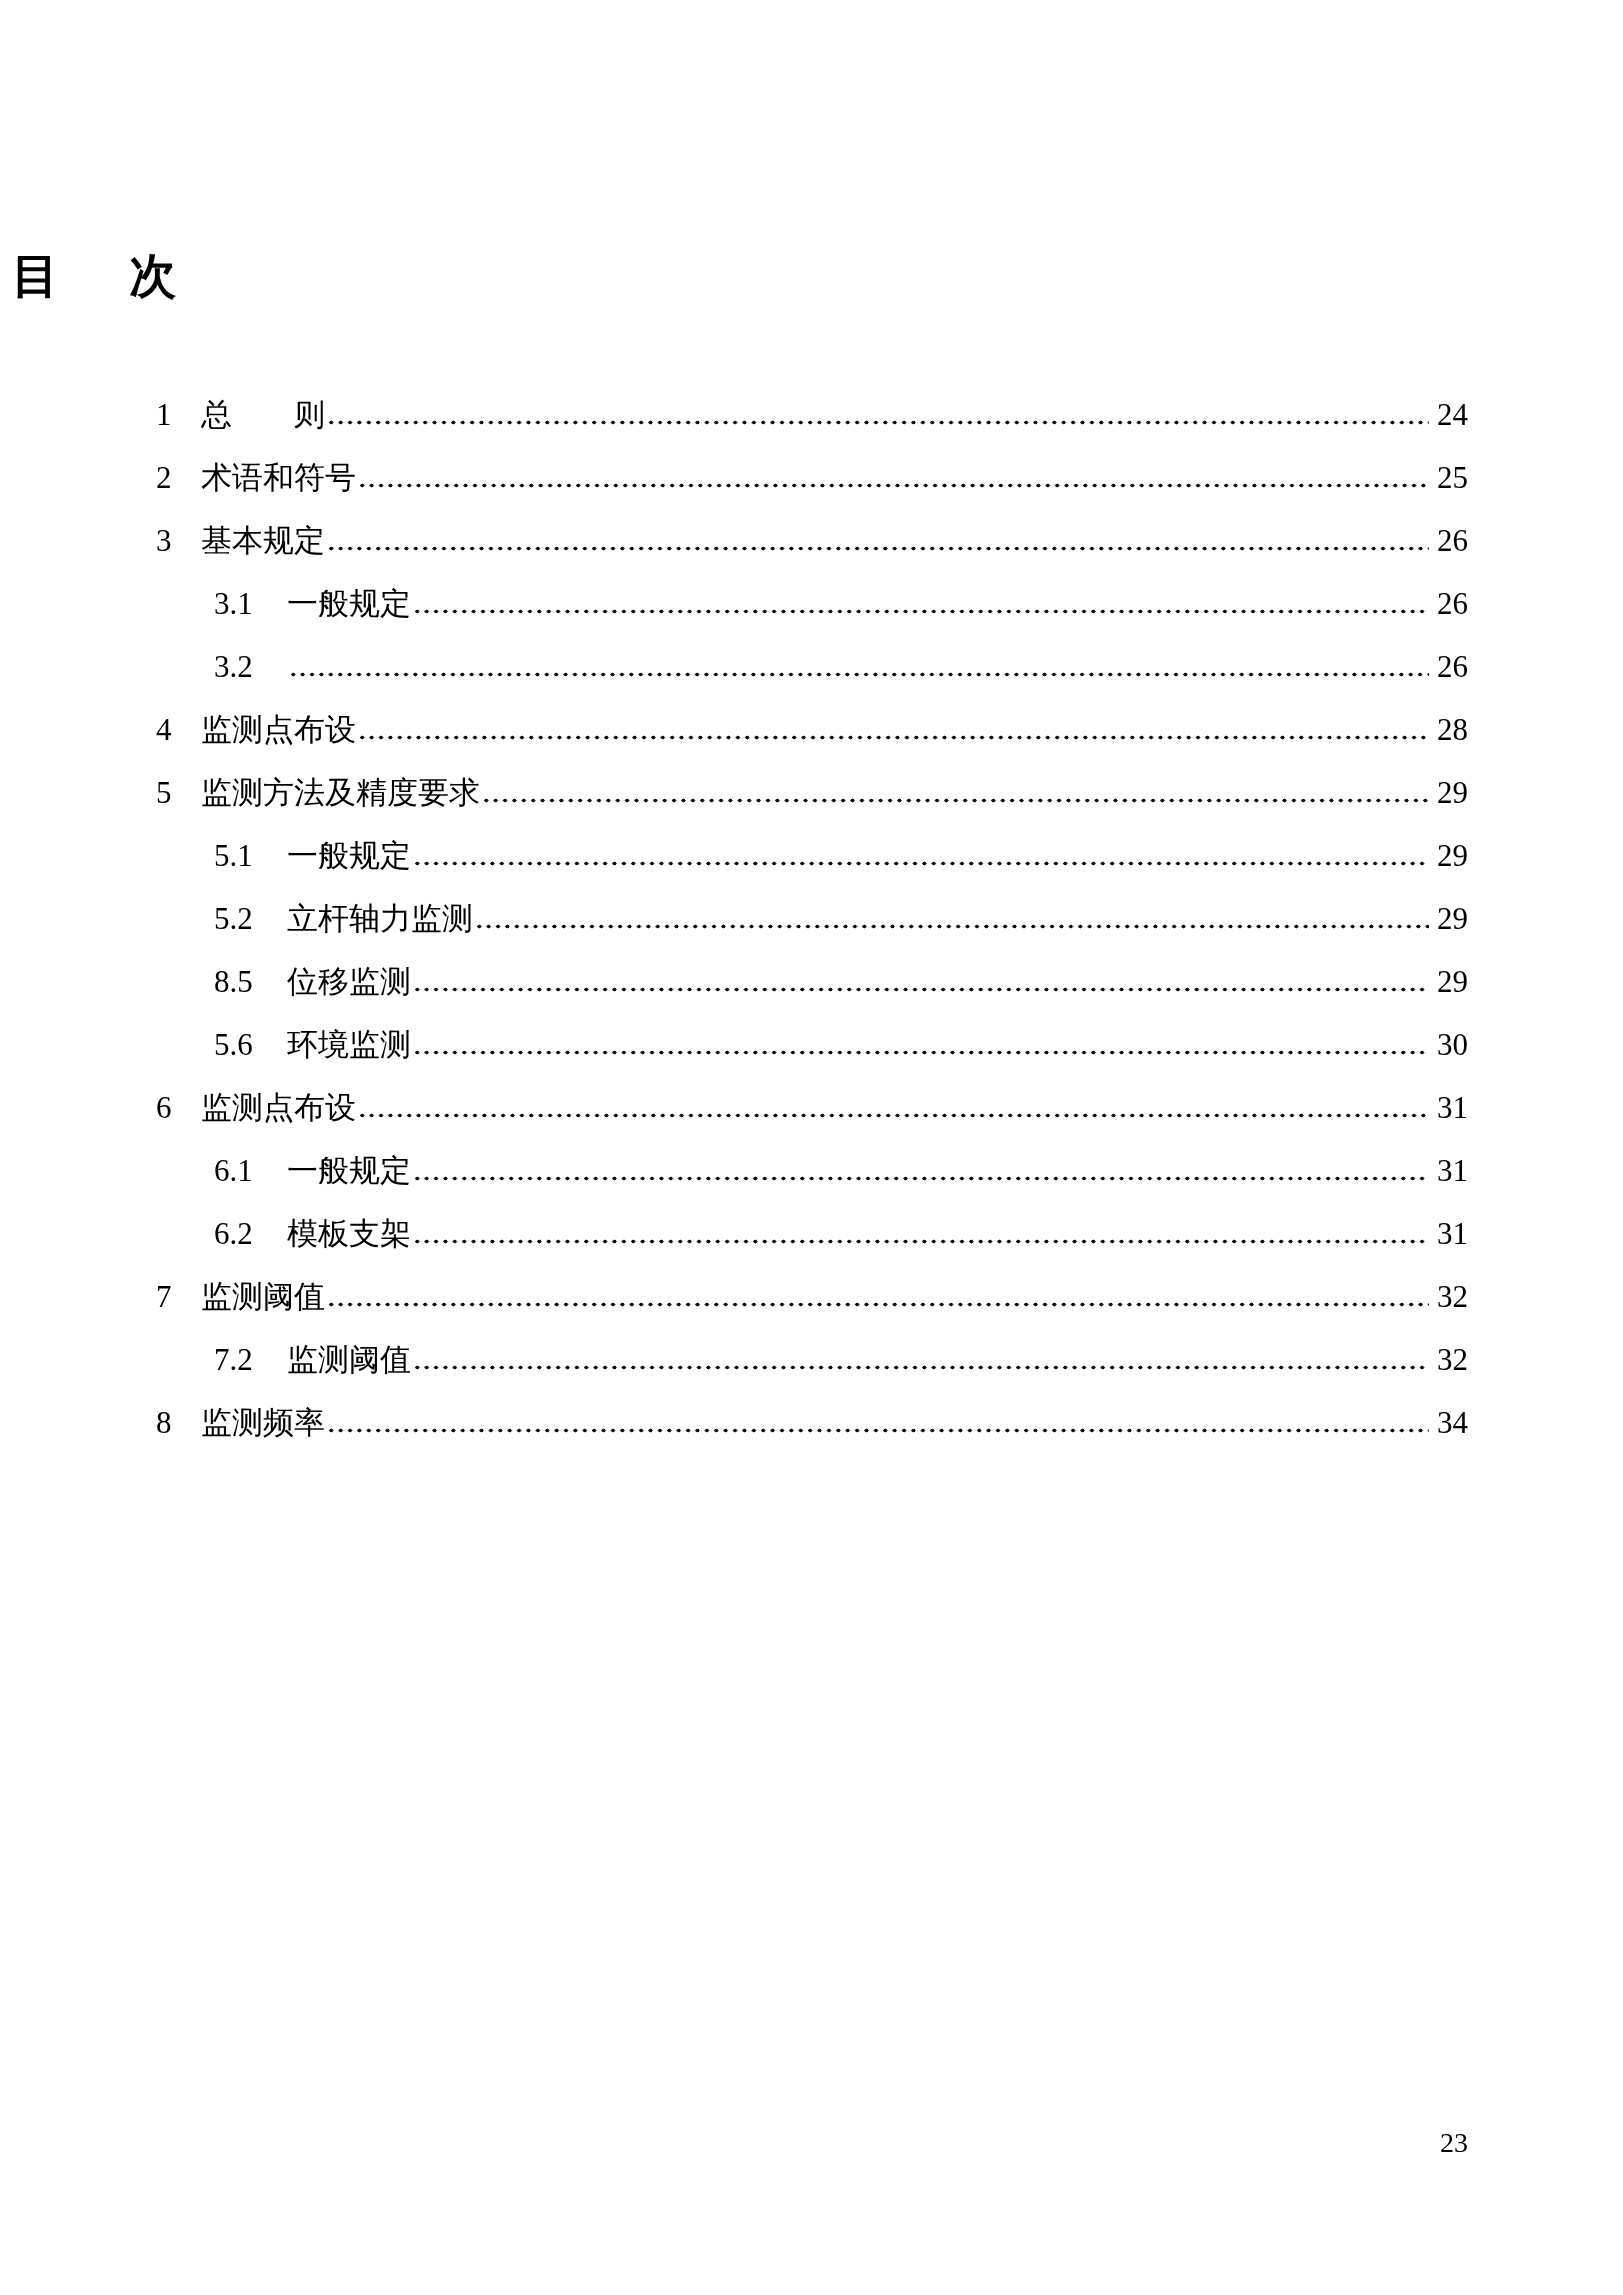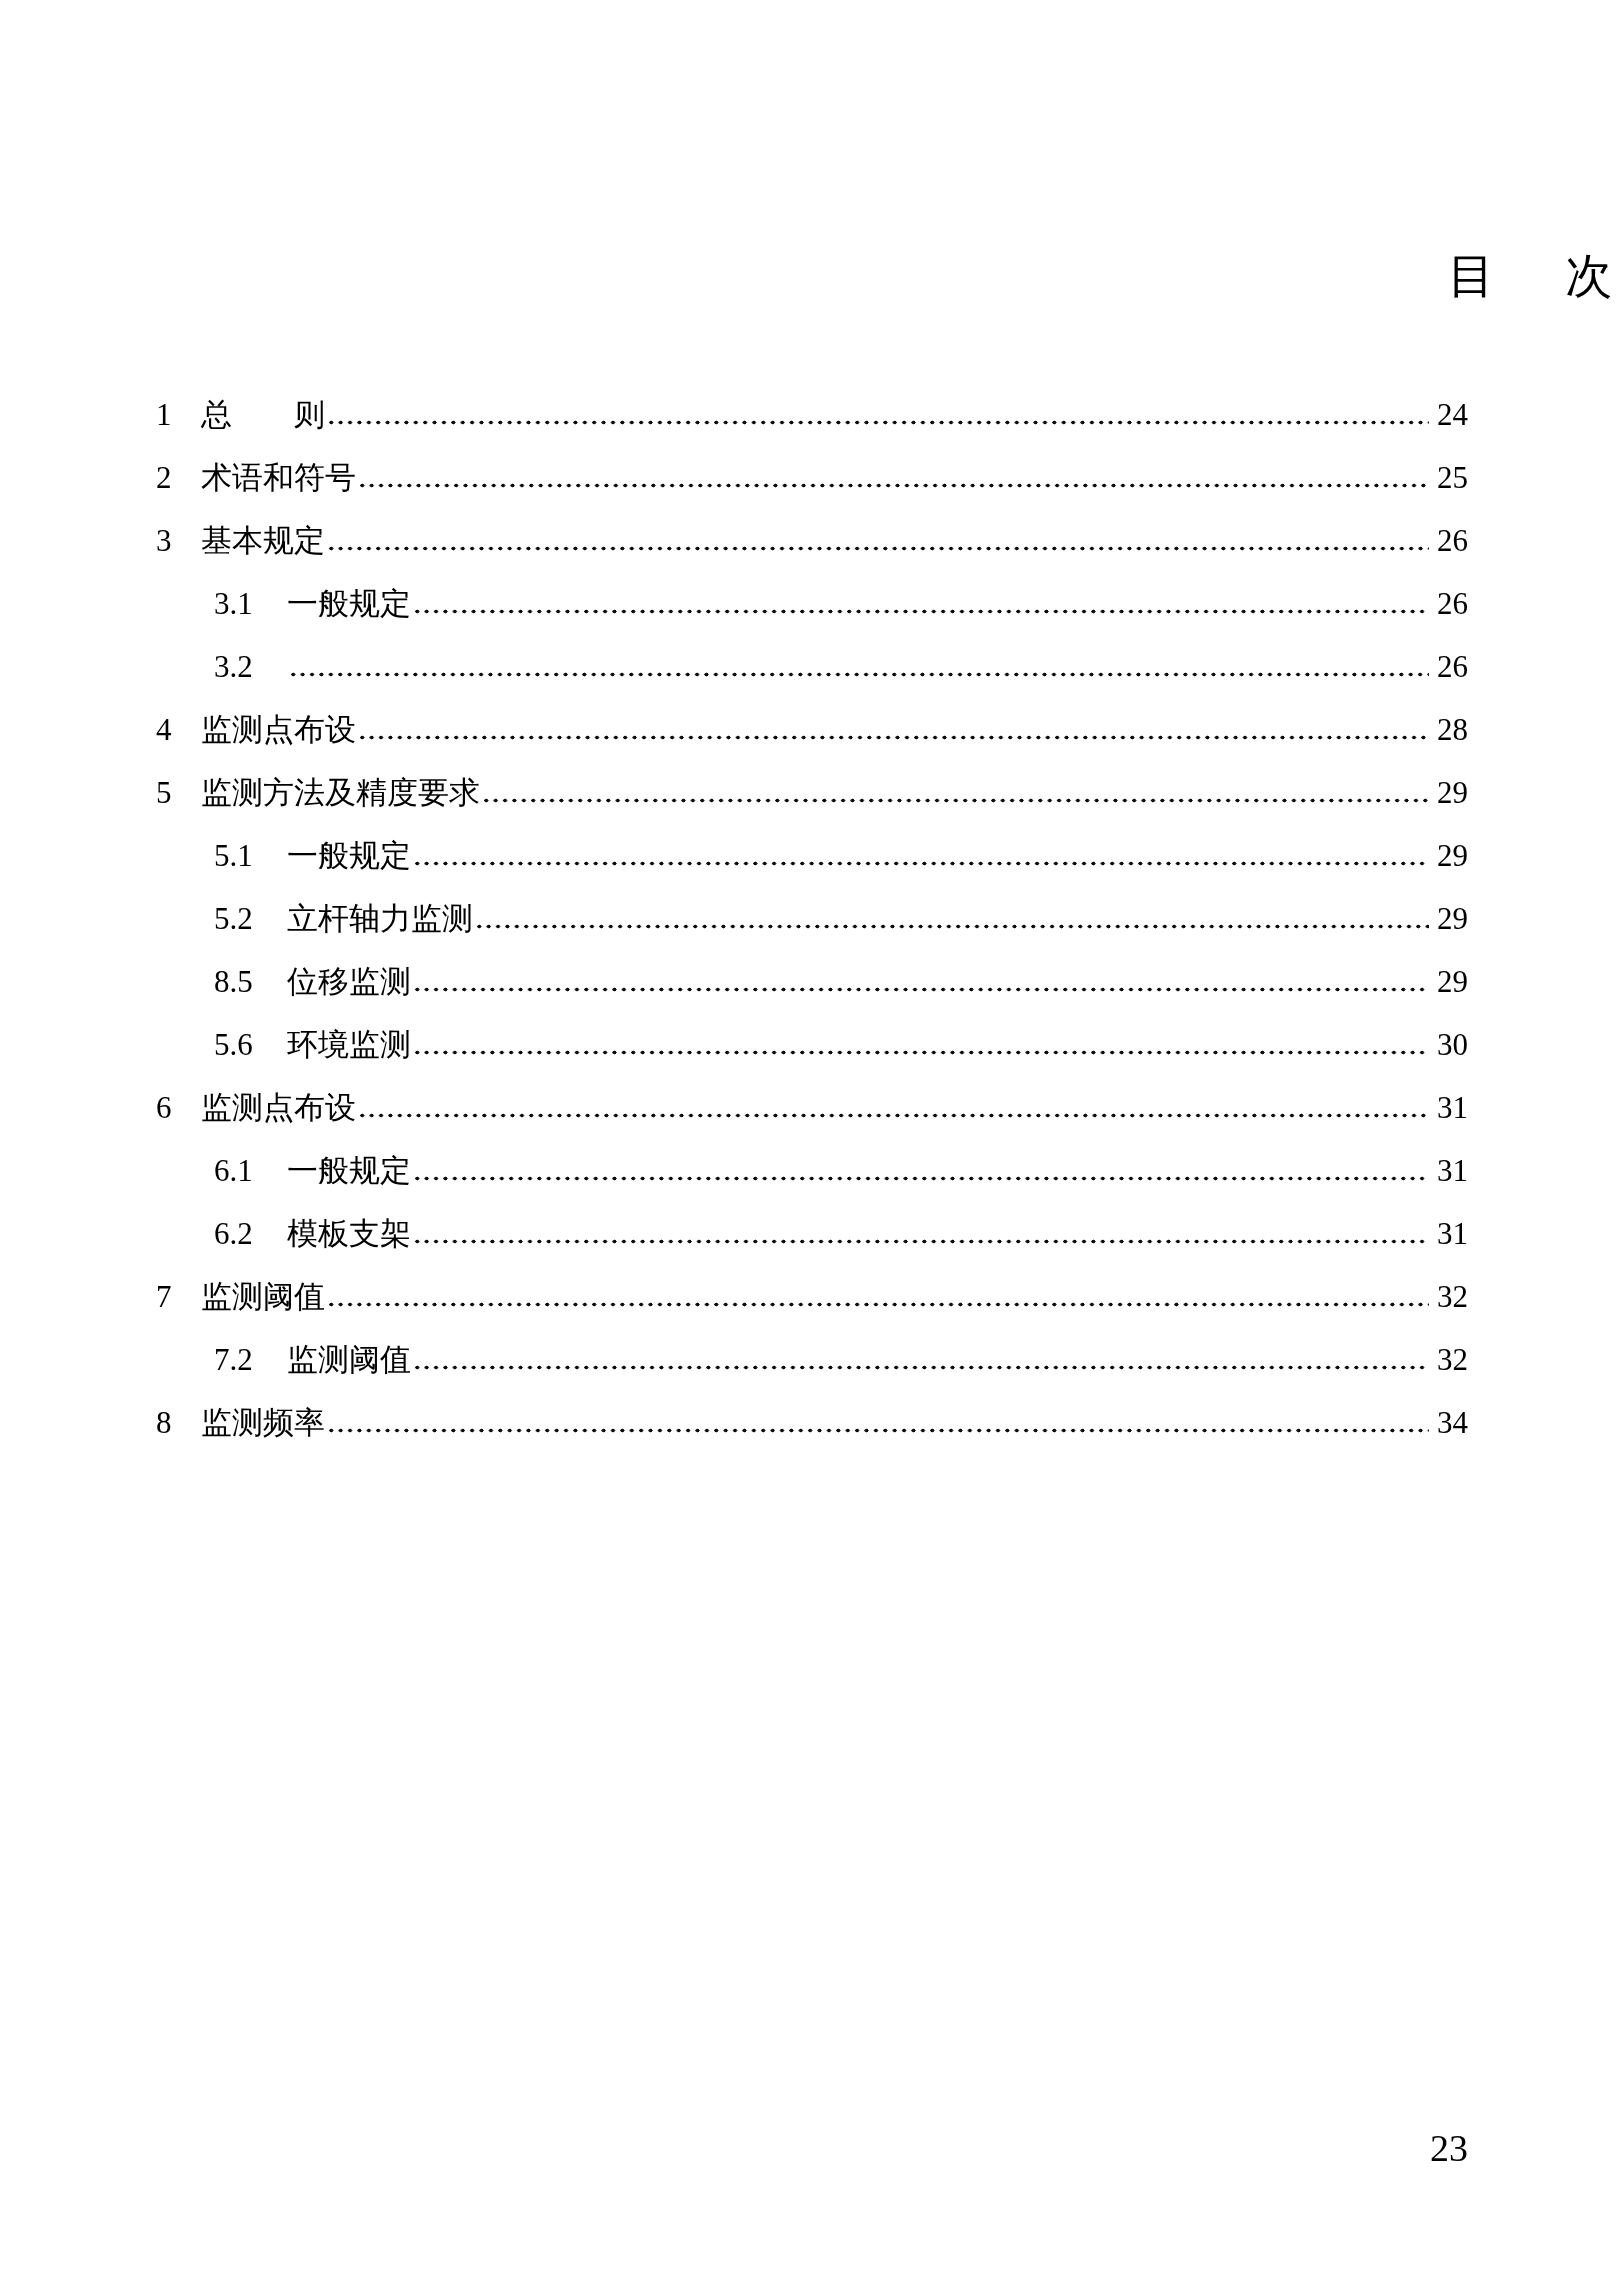--- a/index.html
+++ b/index.html
@@ -10,23 +10,23 @@
     background: #ffffff;
     color: #000000;
     font-family: "Liberation Serif", "DejaVu Serif", serif;
     overflow: hidden;
   }
   .doc-title {
     position: absolute;
     top: 249px;
     left: 0;
     width: 100%;
-    text-align: right;
+    text-align: left;
     font-size: 47px;
-    font-weight: normal;
+    font-weight: bold;
     line-height: 1.15;
     letter-spacing: 0.25em;
     text-indent: 0.25em;
     white-space: pre;
   }
   .toc {
     position: absolute;
     top: 383px;
     left: 156px;
     right: 156px;
@@ -61,21 +61,21 @@
   }
   .toc-row .pagenum {
     flex: 0 0 auto;
     min-width: 36px;
     text-align: right;
   }
   .footer-num {
     position: absolute;
     top: 2129px;
     right: 156px;
-    font-size: 38px;
+    font-size: 28px;
     line-height: 1;
   }
 </style>
 </head>
 <body>
 
 <div class="page">
 
   <div class="doc-title">目　次</div>
 

